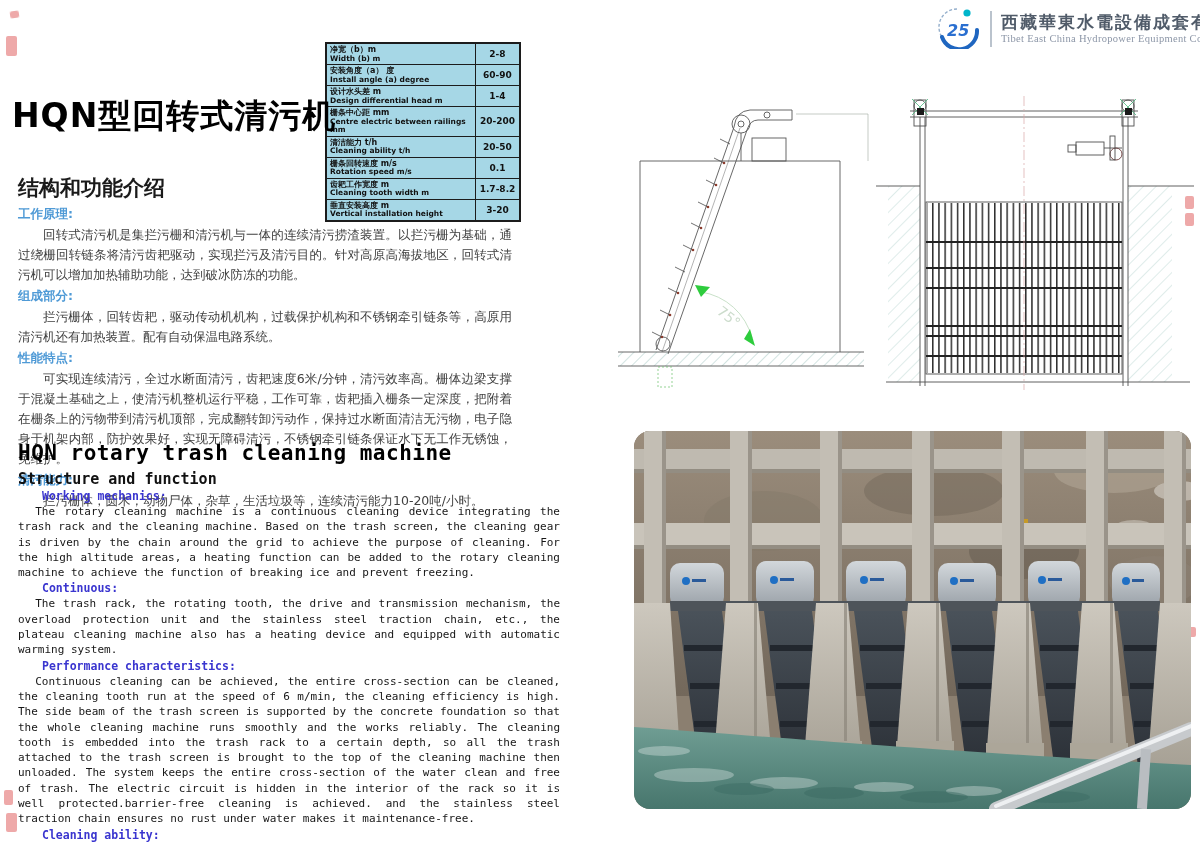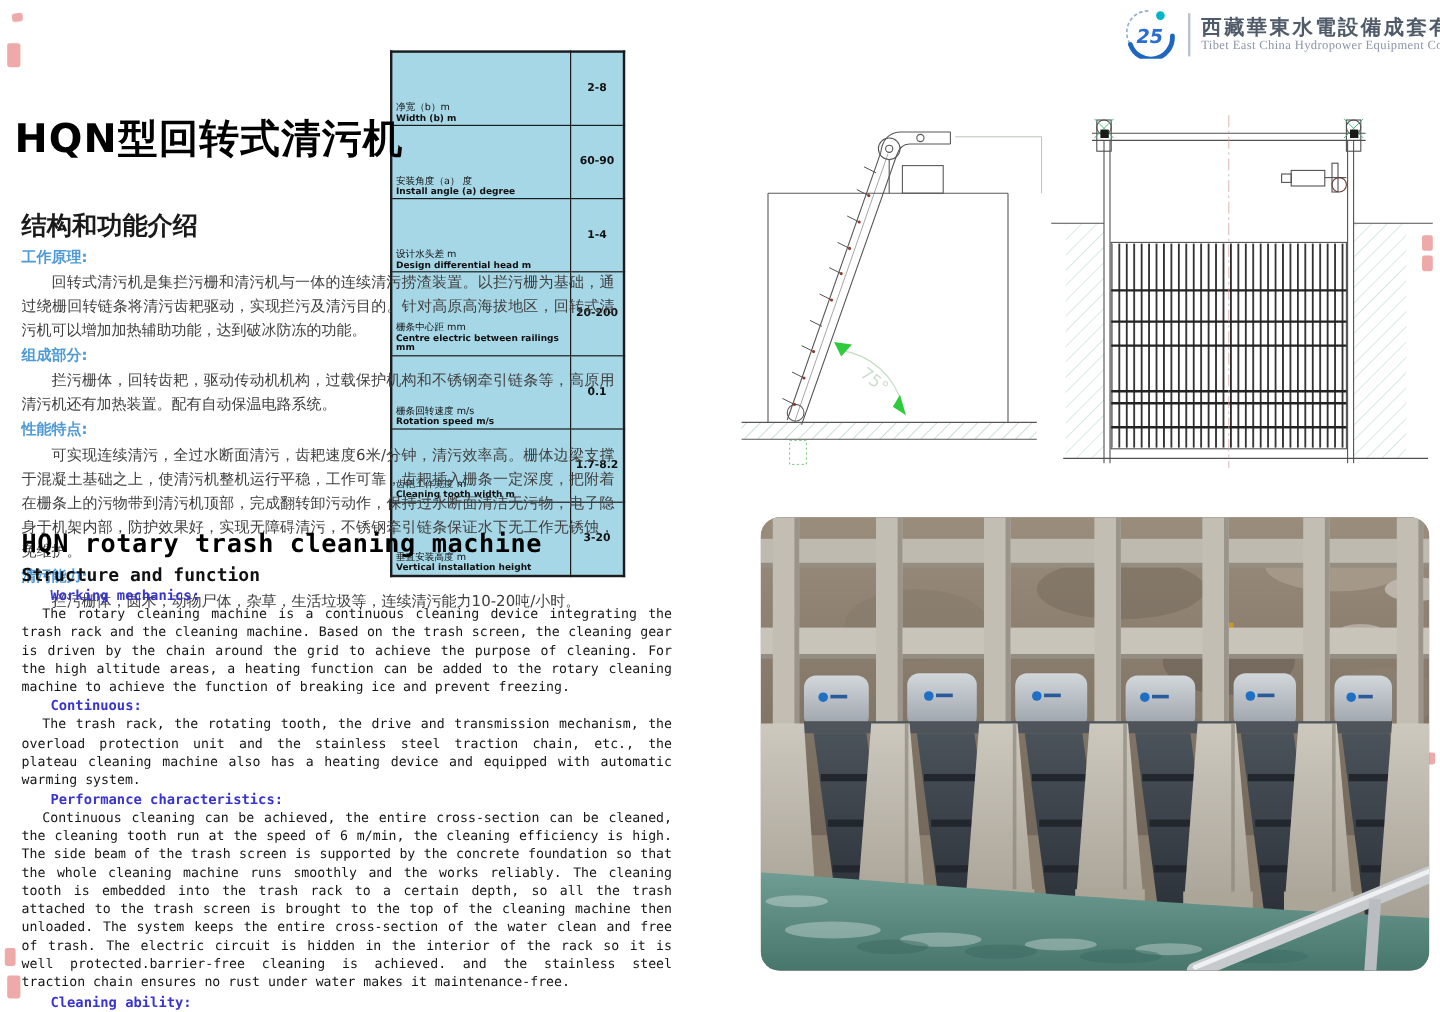--- a/index.html
+++ b/index.html
@@ -16,21 +16,21 @@
   .company-cn{font-family:"Liberation Serif","DejaVu Serif",serif;font-size:17px;font-weight:700;
               color:#505b69;letter-spacing:2px;white-space:nowrap;}
   .company-en{font-family:"Liberation Serif","DejaVu Serif",serif;font-size:10.5px;color:#8c96a7;
               letter-spacing:.3px;white-space:nowrap;}
 
   
   .spec-table{position:absolute;left:325px;top:42px;width:196px;border-collapse:collapse;
               background:#a6d7e6;border:2px solid #1c1c1c;table-layout:fixed;}
   .spec-table td{border:1px solid #1c1c1c;padding:1px 3px;vertical-align:middle;}
   .t-label{width:142px;}
-  .t-cn{font-size:8px;font-weight:400;line-height:9.5px;margin-top:40px;}
+  .t-cn{font-size:8px;font-weight:700;line-height:9.5px;}
   .t-en{font-size:7.5px;font-weight:700;line-height:8.5px;}
   .t-val{font-size:9px;font-weight:700;text-align:center;}
 
   
   .cn-title{position:absolute;left:12px;top:94px;font-size:33px;font-weight:700;letter-spacing:1px;color:#000;}
   .cn-subtitle{position:absolute;left:18px;top:174px;font-size:21px;font-weight:600;color:#1a1a1a;}
   .cn-content{position:absolute;left:18px;top:203px;width:494px;}
   .cn-h{color:#4f9ad6;font-size:12.5px;font-weight:700;margin:3px 0 2px;}
   .cn-p{font-size:12.5px;line-height:20px;text-indent:2em;margin:0;text-align:justify;color:#404040;}
 
@@ -101,20 +101,27 @@
         <div class="t-en">Design differential head m</div>
           </td>
       <td class="t-val">1-4</td>
     </tr>
     <tr>
       <td class="t-label">
             <div class="t-cn">栅条中心距 mm</div>
         <div class="t-en">Centre electric between railings mm</div>
           </td>
       <td class="t-val">20-200</td>
+    </tr>
+    <tr>
+      <td class="t-label">
+            <div class="t-cn">清洁能力 t/h</div>
+        <div class="t-en">Cleaning ability t/h</div>
+          </td>
+      <td class="t-val">20-50</td>
     </tr>
     <tr>
       <td class="t-label">
             <div class="t-cn">栅条回转速度 m/s</div>
         <div class="t-en">Rotation speed m/s</div>
           </td>
       <td class="t-val">0.1</td>
     </tr>
     <tr>
       <td class="t-label">

